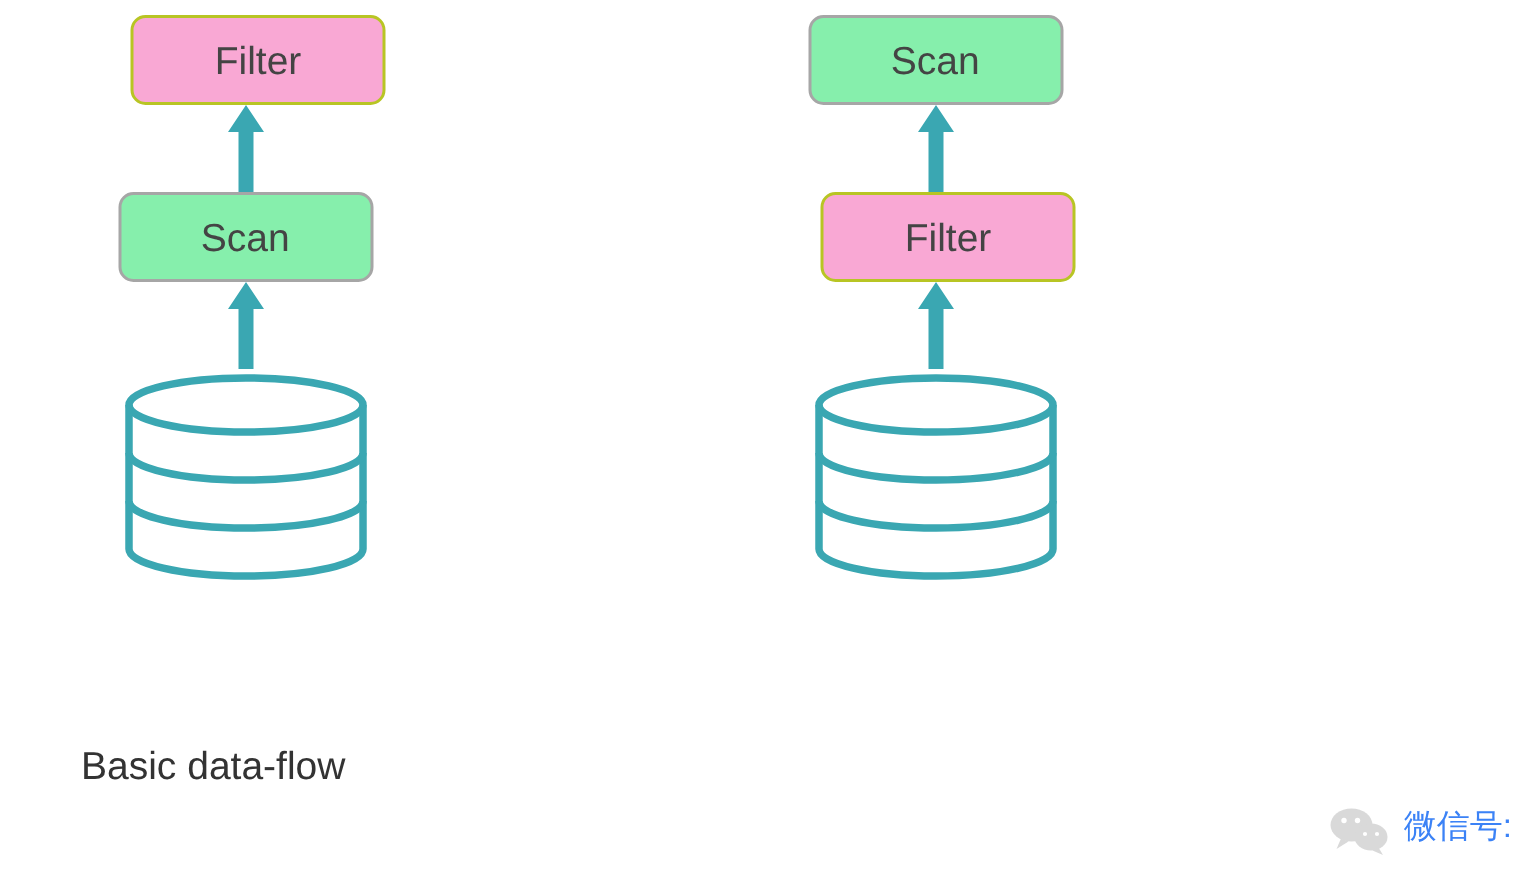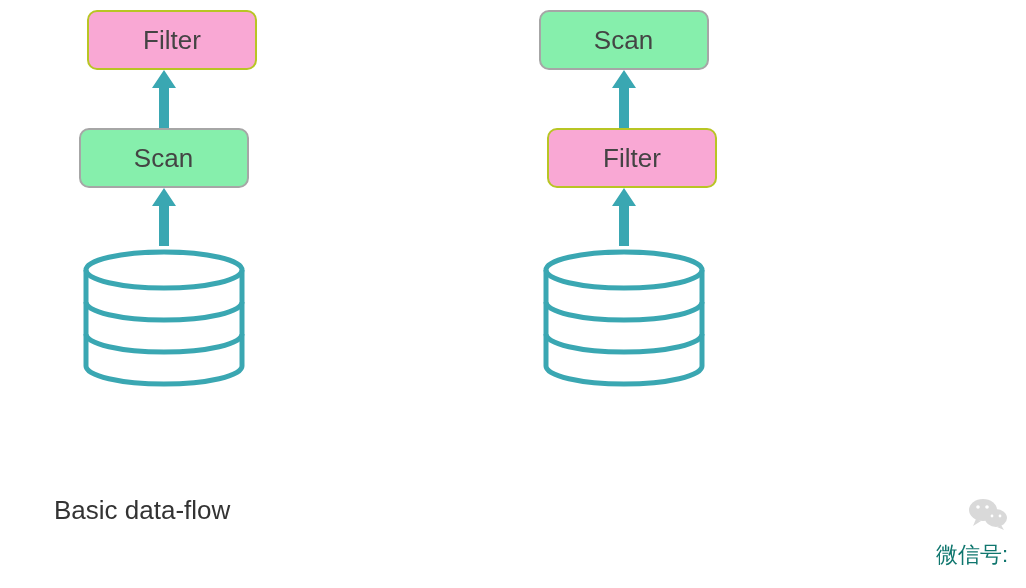--- a/index.html
+++ b/index.html
@@ -72,25 +72,24 @@
     color: #333;
   }
   .cap-left { left: 54px; top: 470px; margin-top: 25px; }
   .cap-right { left: 520px; top: 470px; }
 
   .watermark {
     position: absolute;
     right: 18px;
     bottom: 18px;
     display: flex;
-    align-items: flex-end;
+    align-items: flex-start;
     gap: 10px;
-    color: #0f766e;
+    color: #3b82f6;
     font-size: 22px;
-    flex-direction: column;
   }
   .watermark .wechat-icon {
     width: 40px;
     height: 34px;
   }
   .watermark .wechat-icon svg { display:block; }
 </style>
 </head>
 <body>
 

